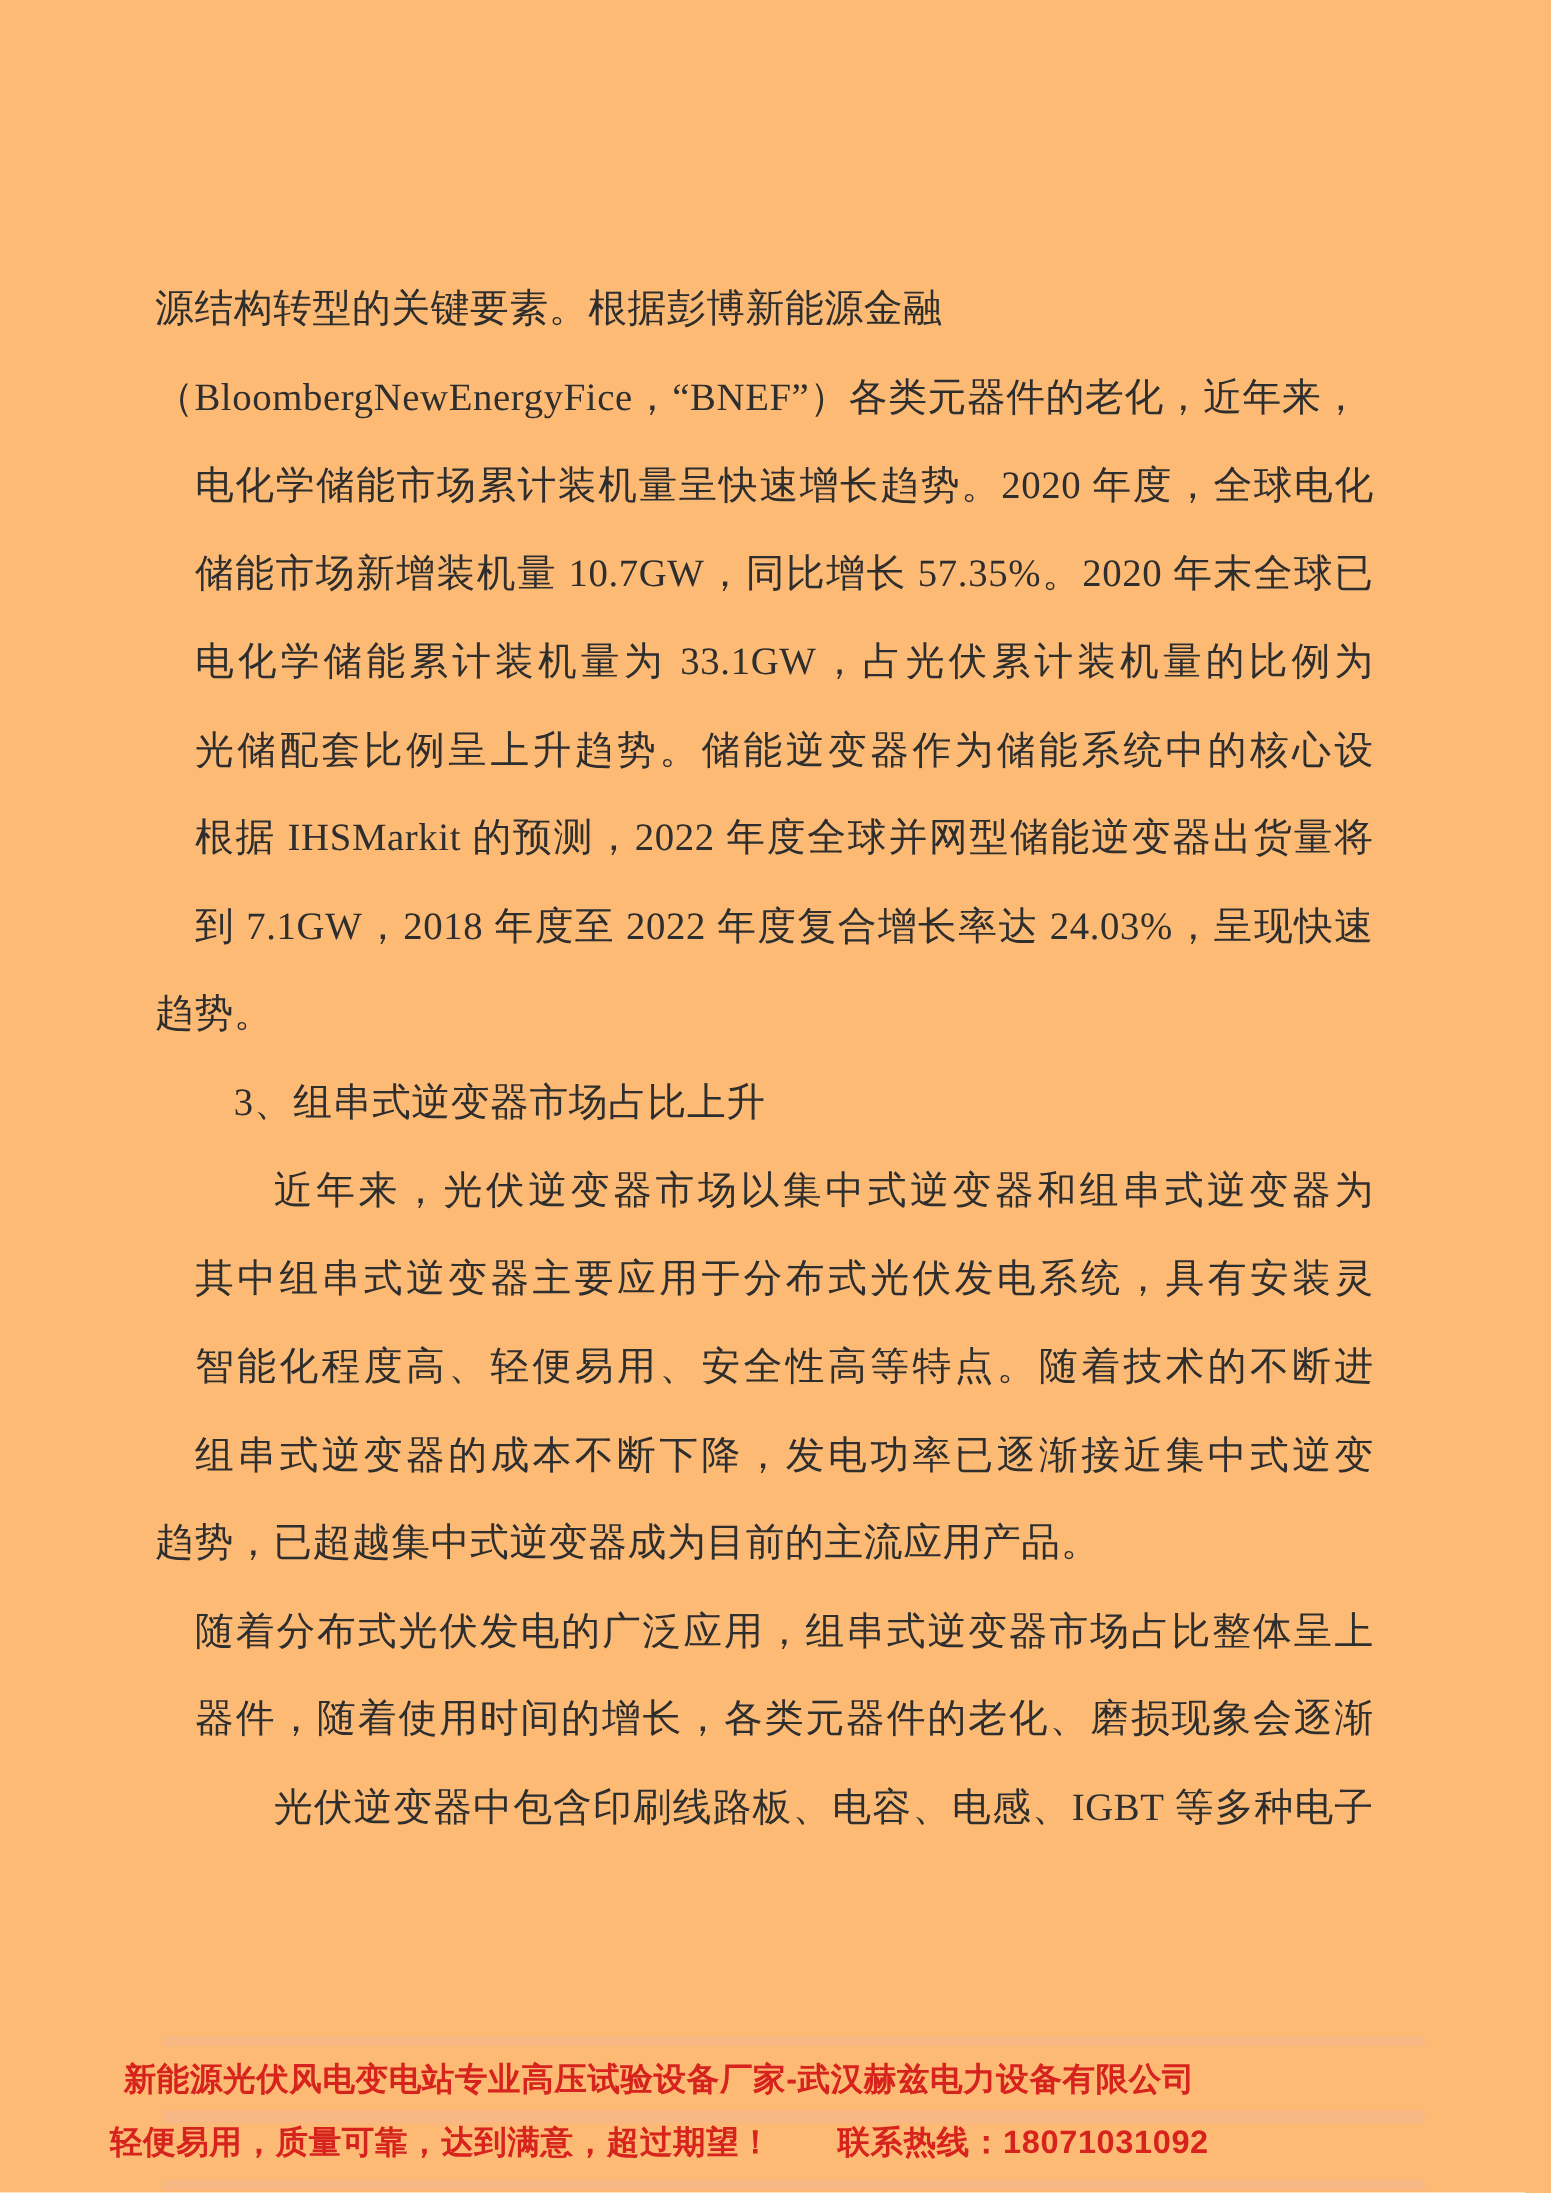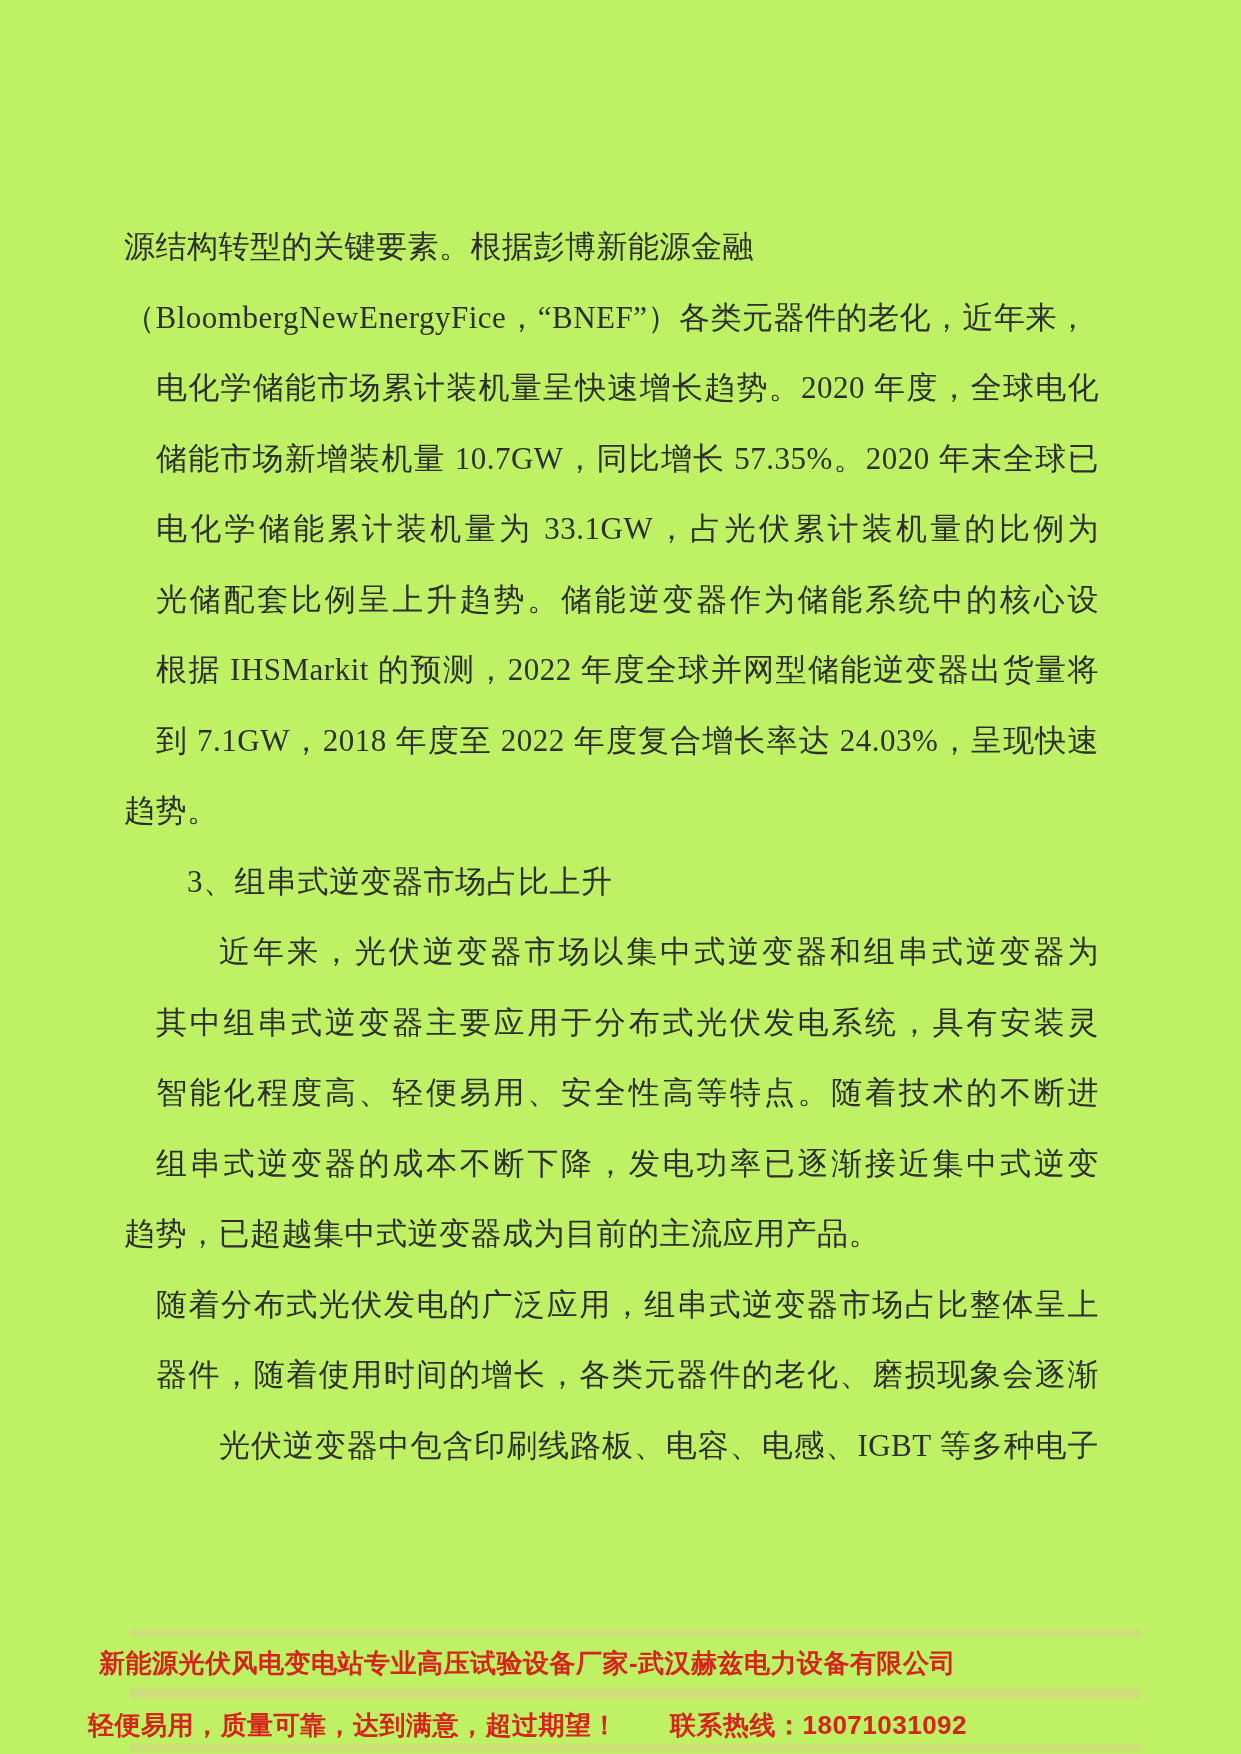--- a/index.html
+++ b/index.html
@@ -4,21 +4,21 @@
 <style>
   html, body {
     margin: 0;
     padding: 0;
     background: #ffffff;
   }
   .page {
     position: relative;
     width: 1241px;
     height: 1754px;
-    background: #bef264;
+    background: #fdba74;
     overflow: hidden;
     font-family: "Liberation Serif", "DejaVu Serif", serif;
   }
   .doc-body {
     position: absolute;
     left: 124px;
     top: 212px;
     width: 975px;
     color: #2e2e2e;
   }
@@ -51,21 +51,21 @@
     font-family: "Liberation Sans", "DejaVu Sans", sans-serif;
     font-weight: bold;
   }
   .footer-line1 {
     height: 40px;
     line-height: 40px;
     font-size: 26px;
     letter-spacing: 0.5px;
   }
   .footer-line2 {
-    margin-top: 22px;
+    margin-top: 10px;
     height: 40px;
     line-height: 40px;
     font-size: 26px;
     letter-spacing: 0.5px;
   }
   .footer-hotline {
     margin-left: 52px;
   }
   .artifact-band {
     position: absolute;

